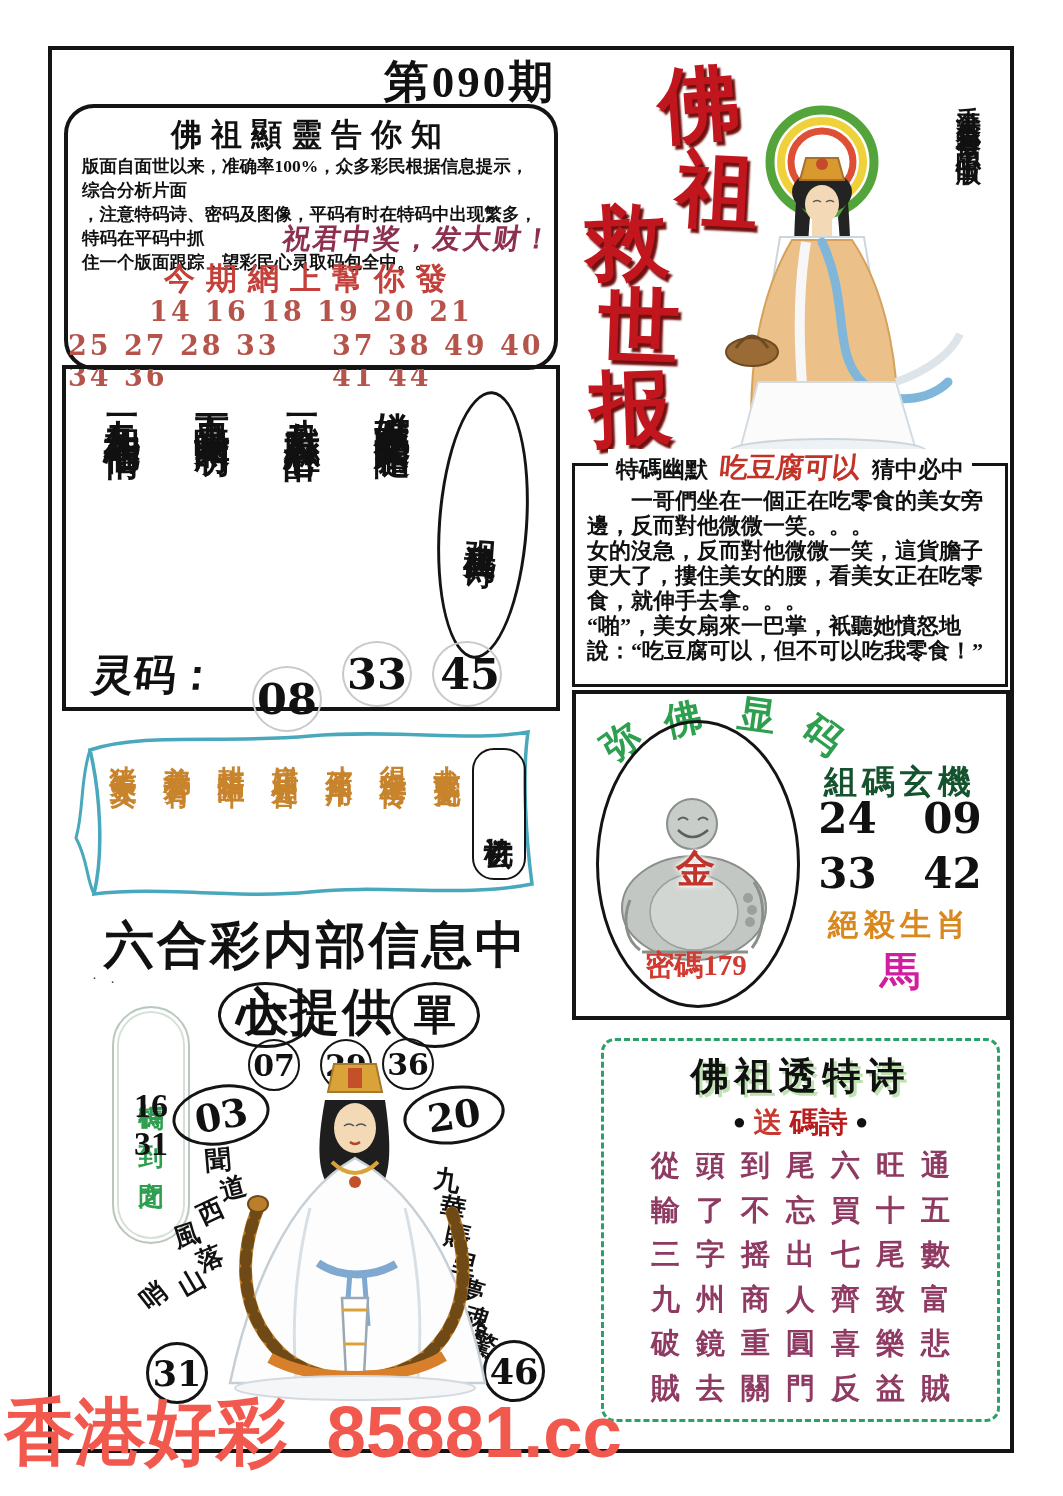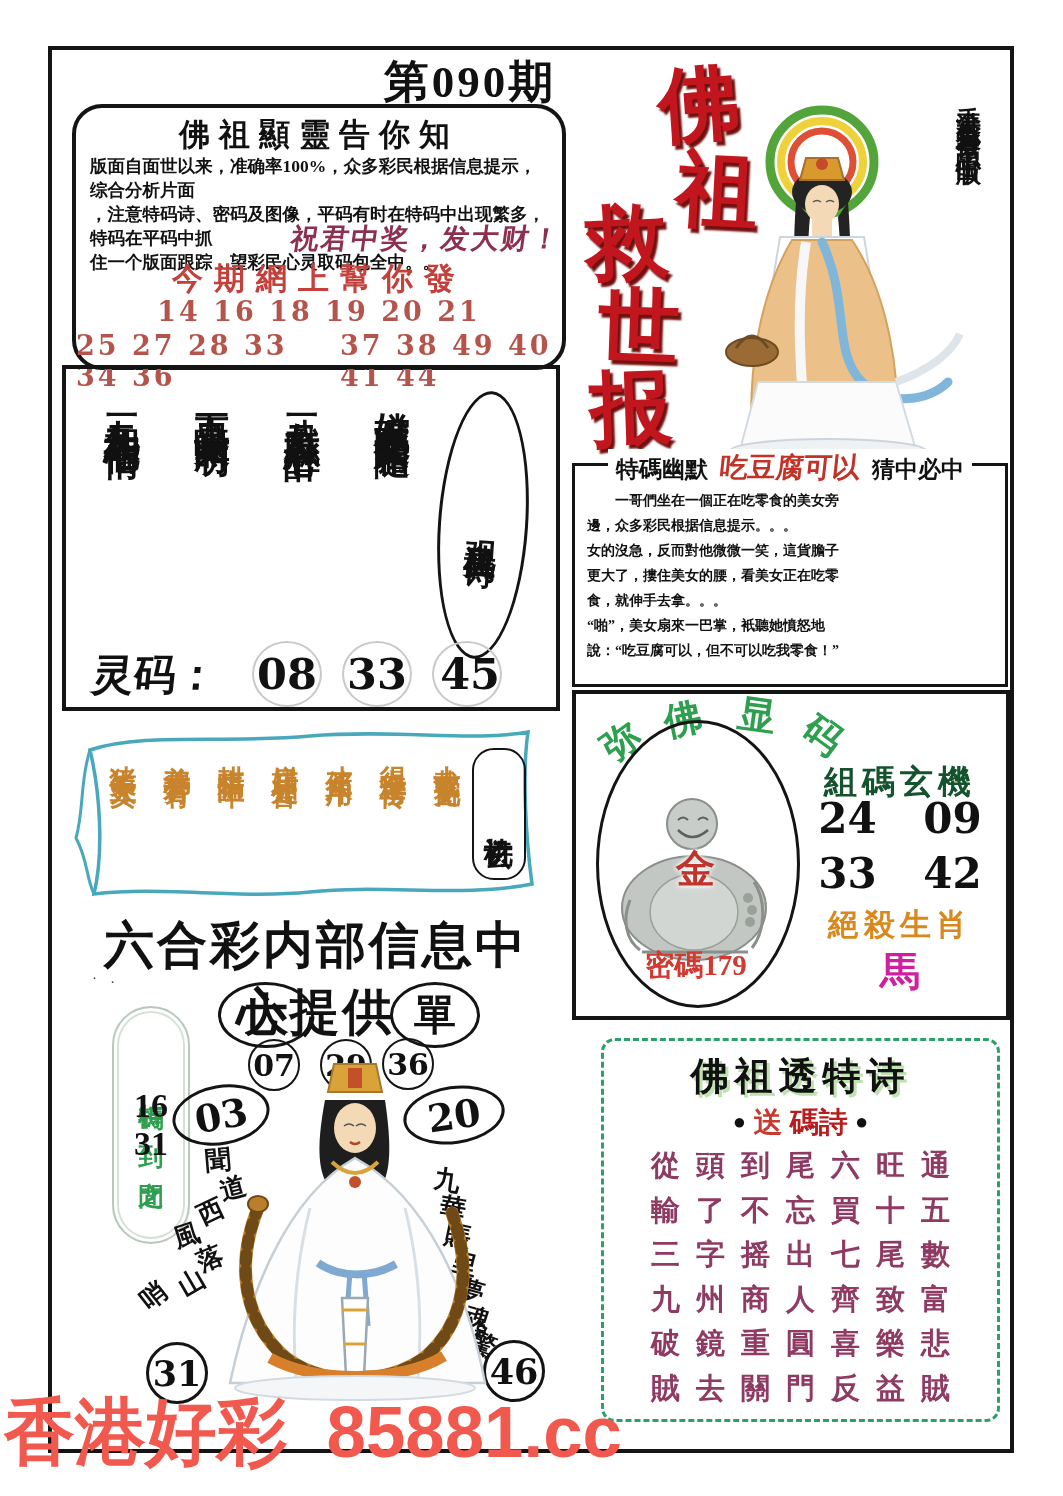--- a/index.html
+++ b/index.html
@@ -23,21 +23,21 @@
   .m1{left:676px;top:150px;transform:rotate(3deg);}
   .m2{left:586px;top:202px;transform:rotate(-3deg);}
   .m3{left:598px;top:287px;transform:rotate(2deg);}
   .m4{left:590px;top:368px;transform:rotate(-2deg);}
 
   .publisher{position:absolute;left:952px;top:86px;height:350px;font-size:25px;font-weight:bold;
              letter-spacing:5px;}
 
   
   .box-top{position:absolute;left:64px;top:104px;width:486px;height:258px;
-           border:4px solid #141414;border-radius:30px;margin-left:8px;}
+           border:4px solid #141414;border-radius:30px;}
   .box-top .heading{position:absolute;left:0;top:6px;width:100%;font-size:31px;font-weight:bold;
                     letter-spacing:9px;text-align:center;}
   .box-top .blines{position:absolute;left:14px;top:46px;width:458px;font-size:17.5px;
                    font-weight:bold;line-height:24px;}
   .box-top .wish{position:absolute;left:215px;top:112px;font-size:28px;font-weight:bold;
                  color:#8d3050;transform:skewX(-8deg);letter-spacing:2px;}
   .box-top .subhead{position:absolute;left:0;top:150px;width:100%;text-align:center;
                     font-size:31px;font-weight:bold;color:#c4403a;letter-spacing:11px;}
   .numrow{position:absolute;left:0;width:100%;display:flex;justify-content:center;gap:42px;
           font-size:27px;font-weight:bold;color:#b5544b;letter-spacing:3px;
@@ -54,21 +54,21 @@
                   border:3.5px solid #141414;border-radius:50%;transform:rotate(4deg);
                   display:flex;align-items:center;justify-content:center;}
   .lingma-ellipse .t{writing-mode:vertical-rl;text-orientation:upright;font-size:32px;
                      font-weight:bold;letter-spacing:4px;}
   .lingma-row{position:absolute;left:0;top:272px;width:100%;height:64px;}
   .lingma-label{position:absolute;left:26px;top:6px;font-size:42px;font-weight:bold;
                 transform:skewX(-6deg);}
   .lingma-num{position:absolute;top:0;width:66px;height:62px;border:2px solid #c9c9c9;
               border-radius:50%;text-align:center;line-height:62px;font-size:43px;
               font-weight:bold;font-family:"DejaVu Serif",serif;}
-  .ln0{left:186px;} .ln1{left:276px;} .ln2{left:366px;text-align:right;}
+  .ln0{left:186px;margin-top:25px;} .ln1{left:276px;} .ln2{left:366px;text-align:right;}
 
   
   .banner{position:absolute;left:74px;top:720px;width:472px;height:188px;}
   .banner svg{position:absolute;left:0;top:0;}
   .xj-cols{position:absolute;left:34px;top:24px;display:flex;gap:25px;}
   .xj-col{writing-mode:vertical-rl;text-orientation:upright;font-size:27px;font-weight:bold;
           color:#c8842c;letter-spacing:4px;line-height:29px;}
   .xj-title{position:absolute;left:398px;top:28px;width:50px;height:128px;
             border:2.5px solid #141414;border-radius:22px;display:flex;align-items:center;
             justify-content:center;}
@@ -112,21 +112,21 @@
   .ar4{left:458px;top:1279px;transform:rotate(16deg);}
   .ar5{left:464px;top:1306px;transform:rotate(18deg);}
   .ar6{left:470px;top:1332px;transform:rotate(20deg);}
 
   
   .joke{position:absolute;left:572px;top:463px;width:430px;height:218px;border:3px solid #141414;}
   .joke-header{position:absolute;left:50%;top:-17px;transform:translateX(-50%);background:#fff;
                padding:0 8px;display:flex;gap:12px;align-items:baseline;white-space:nowrap;}
   .joke-header .b{font-size:23px;font-weight:bold;}
   .joke-header .r{font-size:28px;font-weight:bold;color:#c23227;transform:skewX(-6deg);}
-  .joke-body{position:absolute;left:12px;top:22px;width:406px;font-size:14px;font-weight:bold;
+  .joke-body{position:absolute;left:12px;top:22px;width:406px;font-size:22px;font-weight:bold;
              line-height:25px;}
   .joke-body div:first-child{text-indent:2em;}
 
   
   .bud{position:absolute;left:572px;top:690px;width:430px;height:322px;border:4px solid #141414;}
   .bud-ellipse{position:absolute;left:20px;top:26px;width:198px;height:282px;
                border:3.5px solid #141414;border-radius:50%;}
   .bud-arc{position:absolute;font-size:38px;font-weight:bold;color:#2e9e4f;line-height:1;}
   .ba0{left:26px;top:28px;transform:rotate(-36deg);}
   .ba1{left:88px;top:6px;transform:rotate(-12deg);}
@@ -225,21 +225,21 @@
   </div>
 
   <div class="joke">
     <div class="joke-header">
       <span class="b">特碼幽默</span>
       <span class="r">吃豆腐可以</span>
       <span class="b">猜中必中</span>
     </div>
     <div class="joke-body">
       <div>一哥們坐在一個正在吃零食的美女旁</div>
-      <div>邊，众多彩民根据信息提示。。。</div>
+      <div>邊，反而對他微微一笑。。。</div>
       <div>女的沒急，反而對他微微一笑，這貨膽子</div>
       <div>更大了，摟住美女的腰，看美女正在吃零</div>
       <div>食，就伸手去拿。。。</div>
       <div>“啪”，美女扇來一巴掌，衹聽她憤怒地</div>
       <div>說：“吃豆腐可以，但不可以吃我零食！”</div>
     </div>
   </div>
 
   <div class="box-lingma">
     <div class="lingma-cols">

